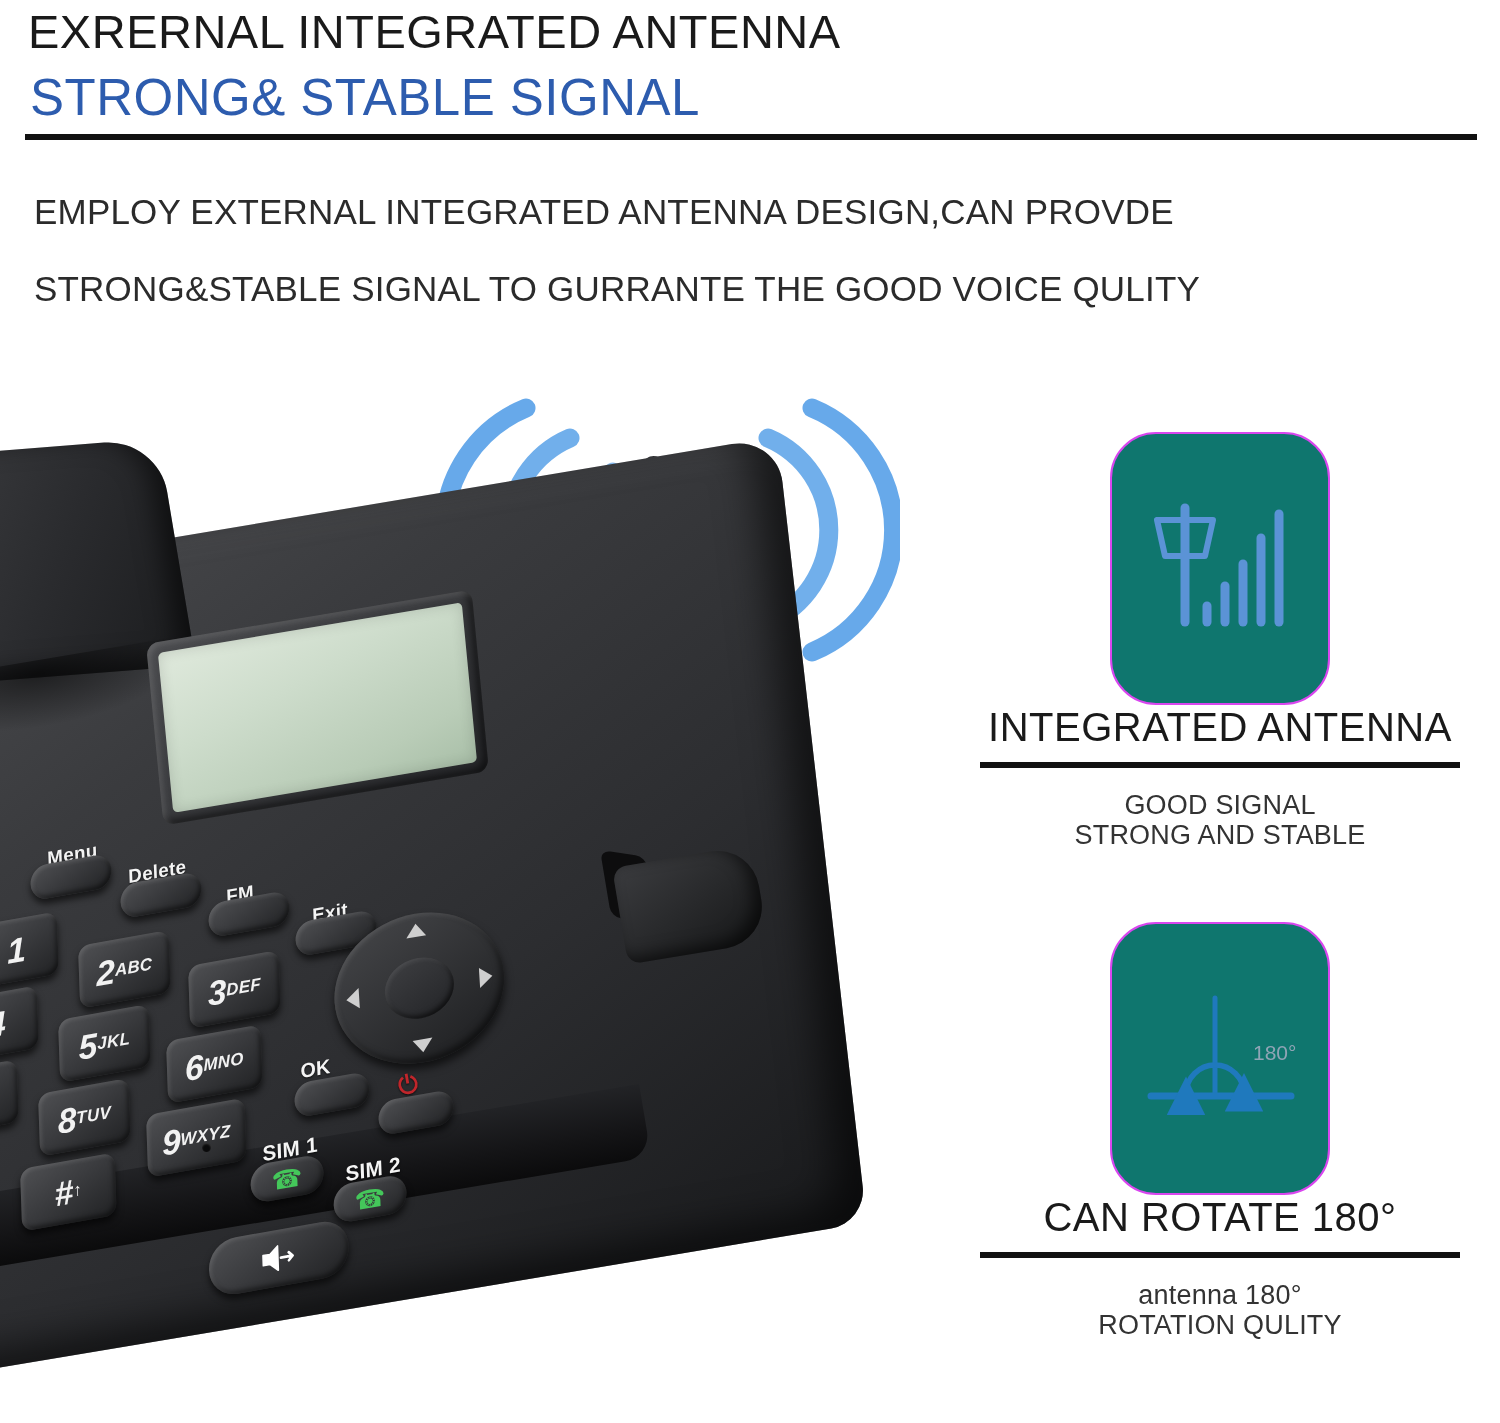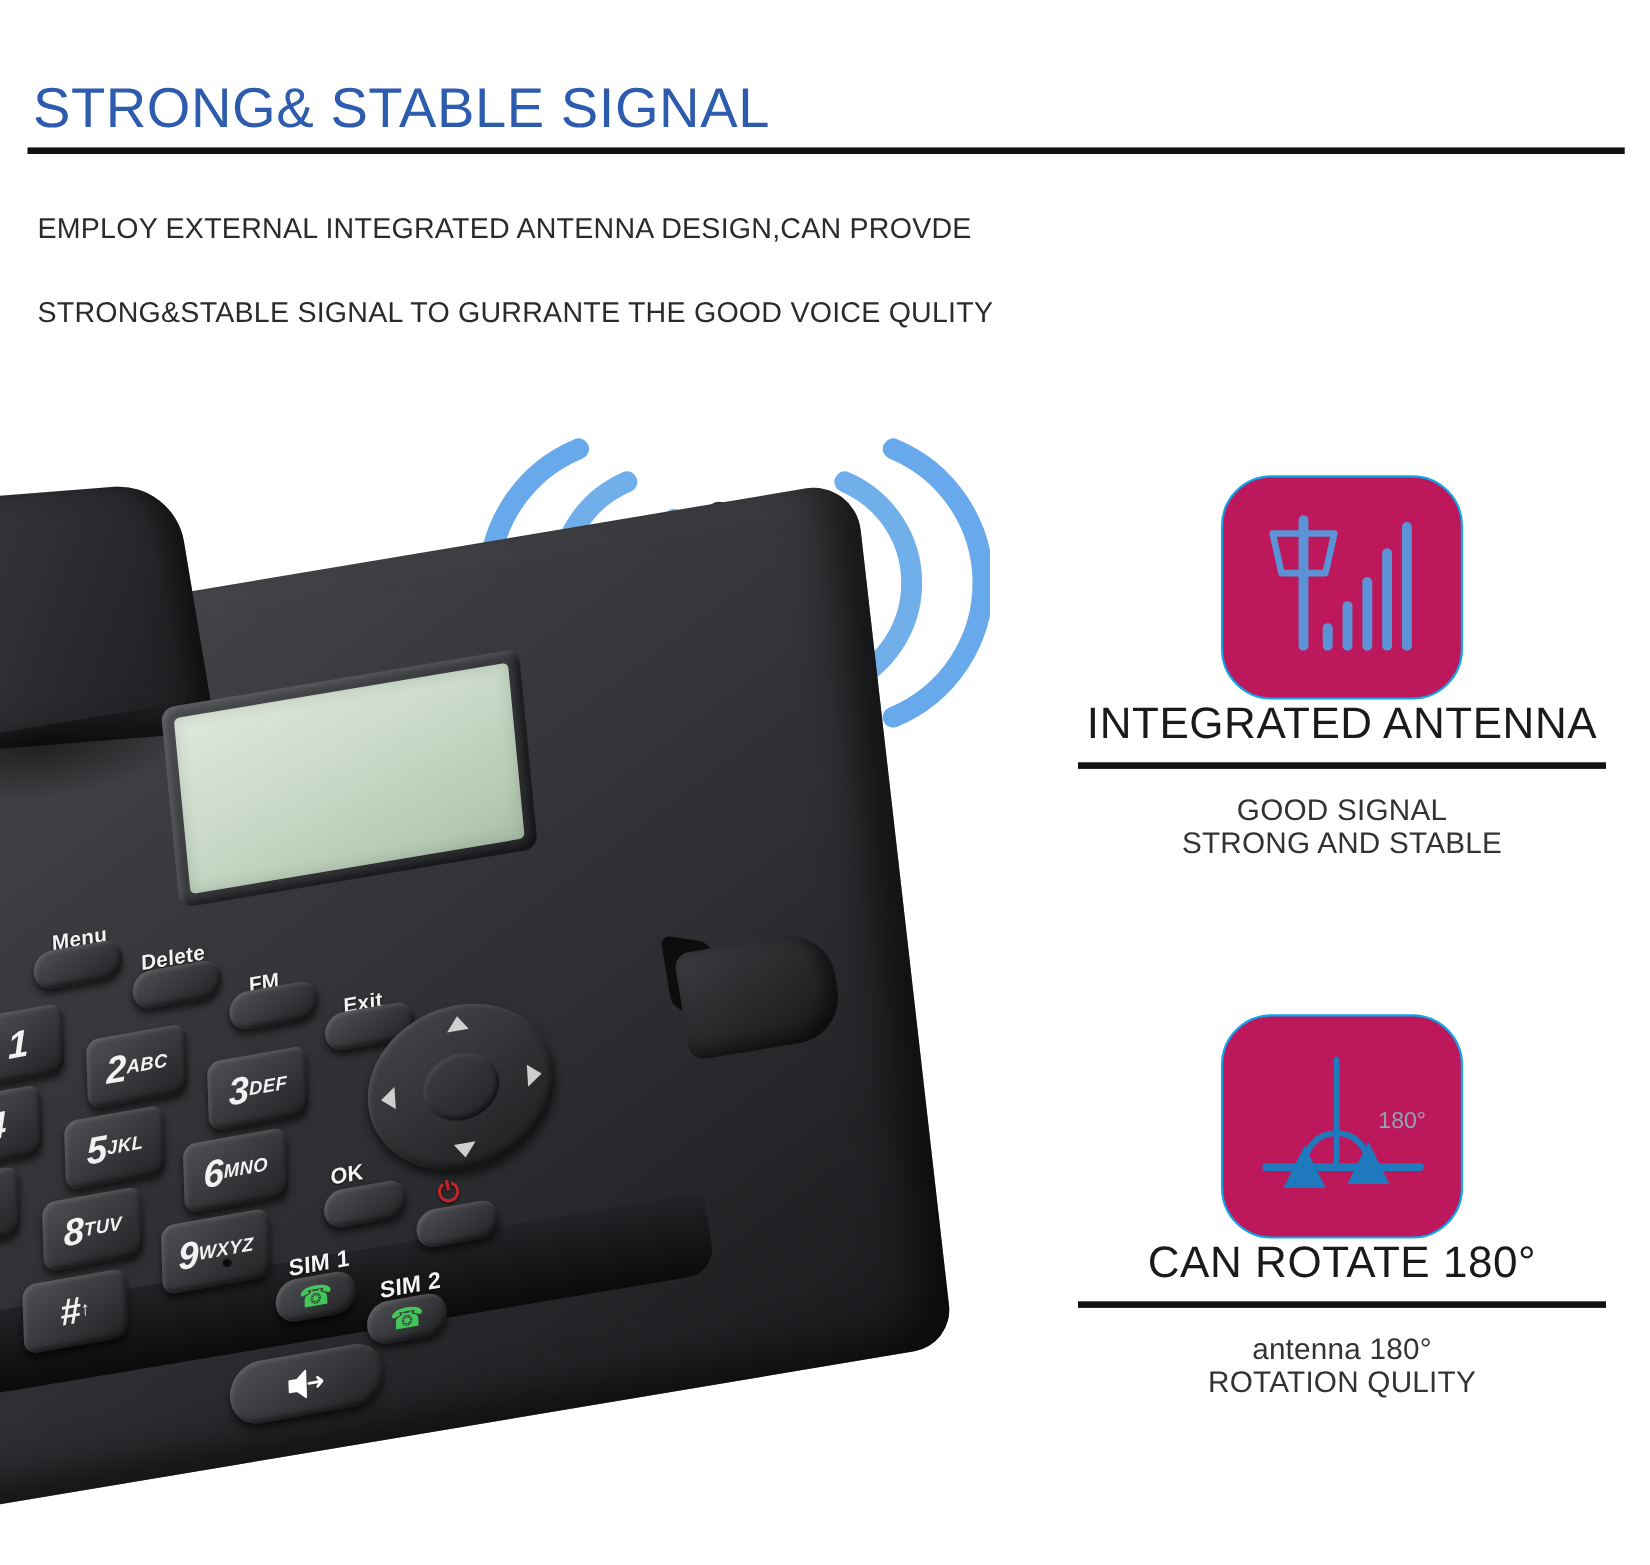--- a/index.html
+++ b/index.html
@@ -41,46 +41,46 @@
   }
   .hdr-rule {
     position: absolute;
     left: 25px; top: 134px;
     width: 1452px; height: 6px;
     background: #111111;
   }
   .sub-line {
     position: absolute;
     left: 34px;
-    font-size: 26px;
+    font-size: 35px;
     letter-spacing: 0.2px;
     color: #2b2b2b;
     font-weight: 400;
     white-space: nowrap;
   }
   .sub-1 { top: 192px; }
   .sub-2 { top: 269px; }
 
   
   .feature {
     position: absolute;
     width: 520px;
     left: 960px;
     text-align: center;
   }
   .feat-a { top: 432px; }
   .feat-b { top: 922px; }
 
   .feat-icon-wrap {
     width: 220px;
-    height: 204px;
+    height: 273px;
     margin: 0 auto;
-    border: 2px solid #0ea5e9;
+    border: 2px solid #d946ef;
     border-radius: 46px;
-    background: #be185d;
+    background: #0f766e;
     display: flex;
     align-items: center;
     justify-content: center;
   }
   .feat-title {
     font-size: 40px;
     color: #1a1a1a;
     letter-spacing: 0.5px;
     font-weight: 400;
     white-space: nowrap;
@@ -276,20 +276,21 @@
   }
 
   .sim-ico { color: #44c75a; font-size: 25px; line-height: 1; }
   .power-ico { color: #c0262b; font-size: 25px; line-height: 1; }
 </style>
 </head>
 <body>
 
 <div id="stage">
 
+  <div class="hdr-line1">EXRERNAL INTEGRATED ANTENNA</div>
 
   <div class="hdr-line2">STRONG&amp; STABLE SIGNAL</div>
 
   <div class="hdr-rule"></div>
 
   <div class="sub-line sub-1">EMPLOY EXTERNAL INTEGRATED ANTENNA DESIGN,CAN PROVDE</div>
 
   <div class="sub-line sub-2">STRONG&amp;STABLE SIGNAL TO GURRANTE THE GOOD VOICE QULITY</div>
 
   <div id="phone-scene">

